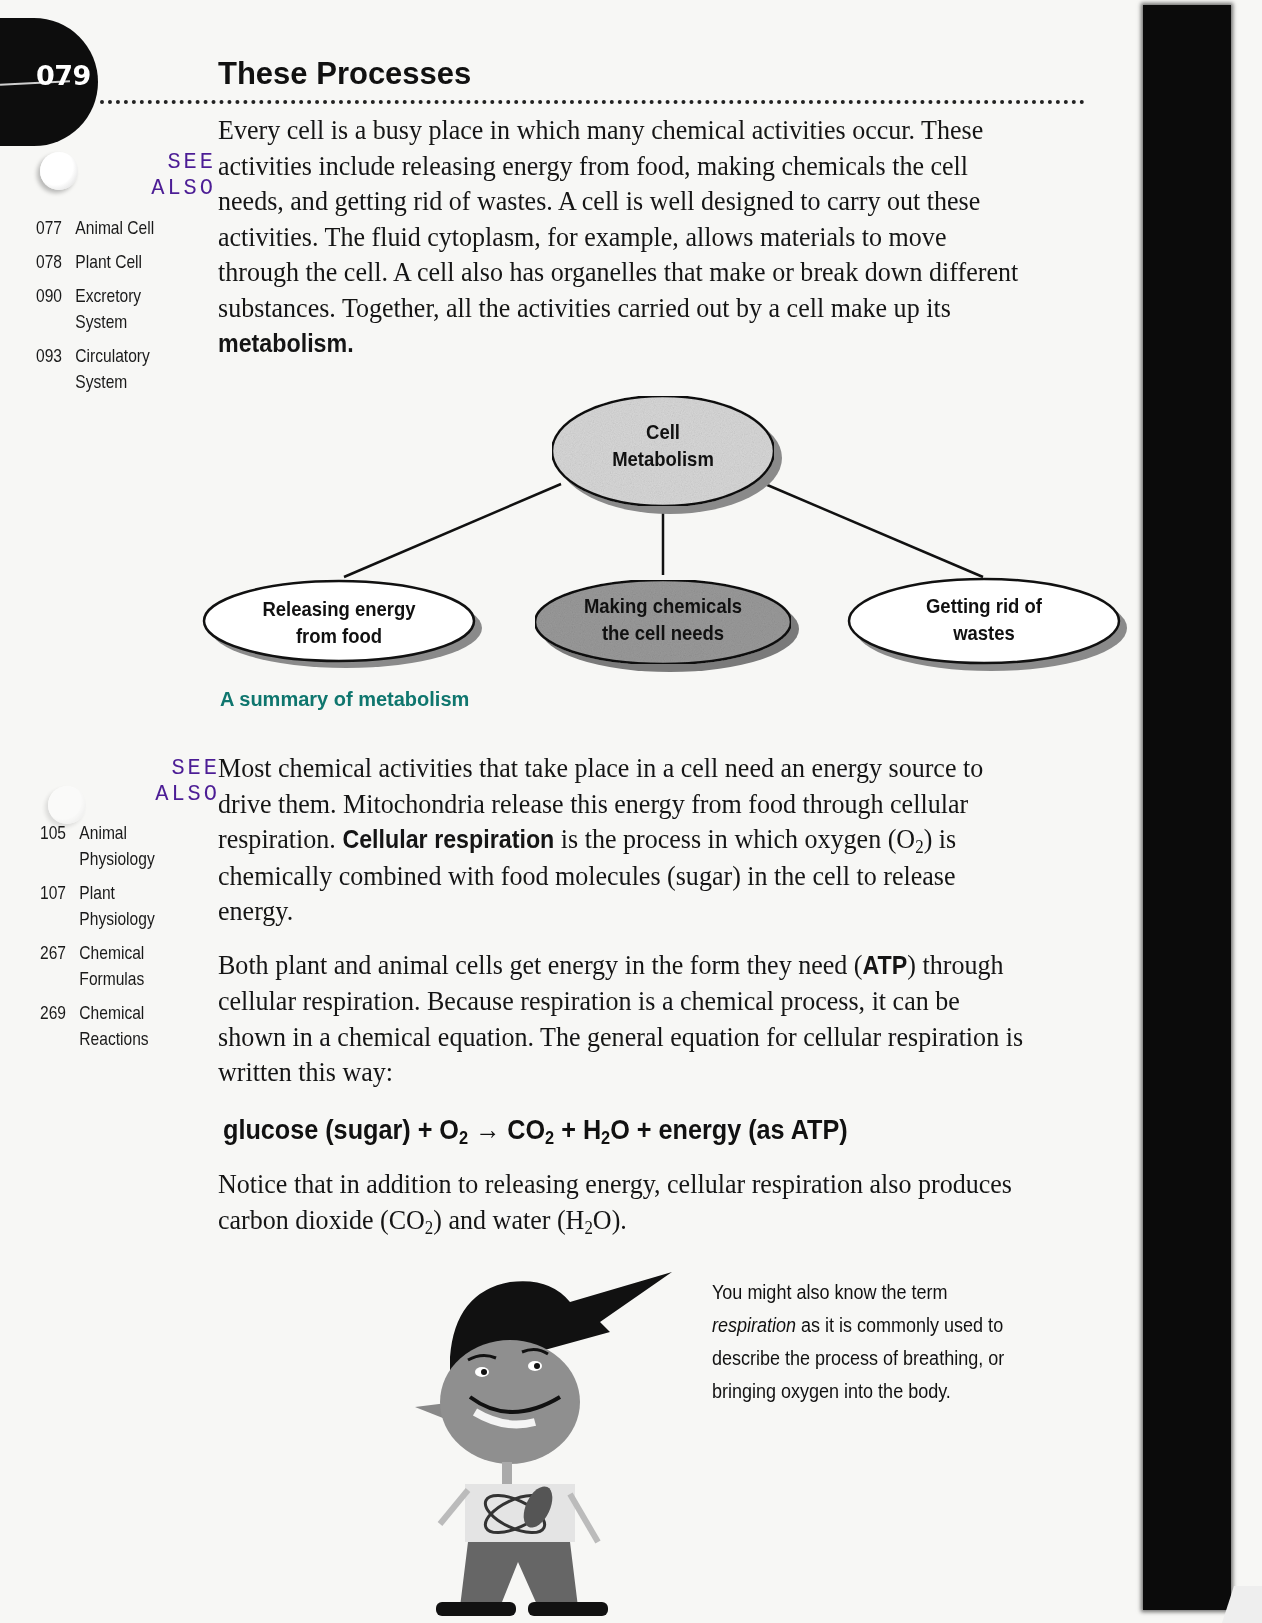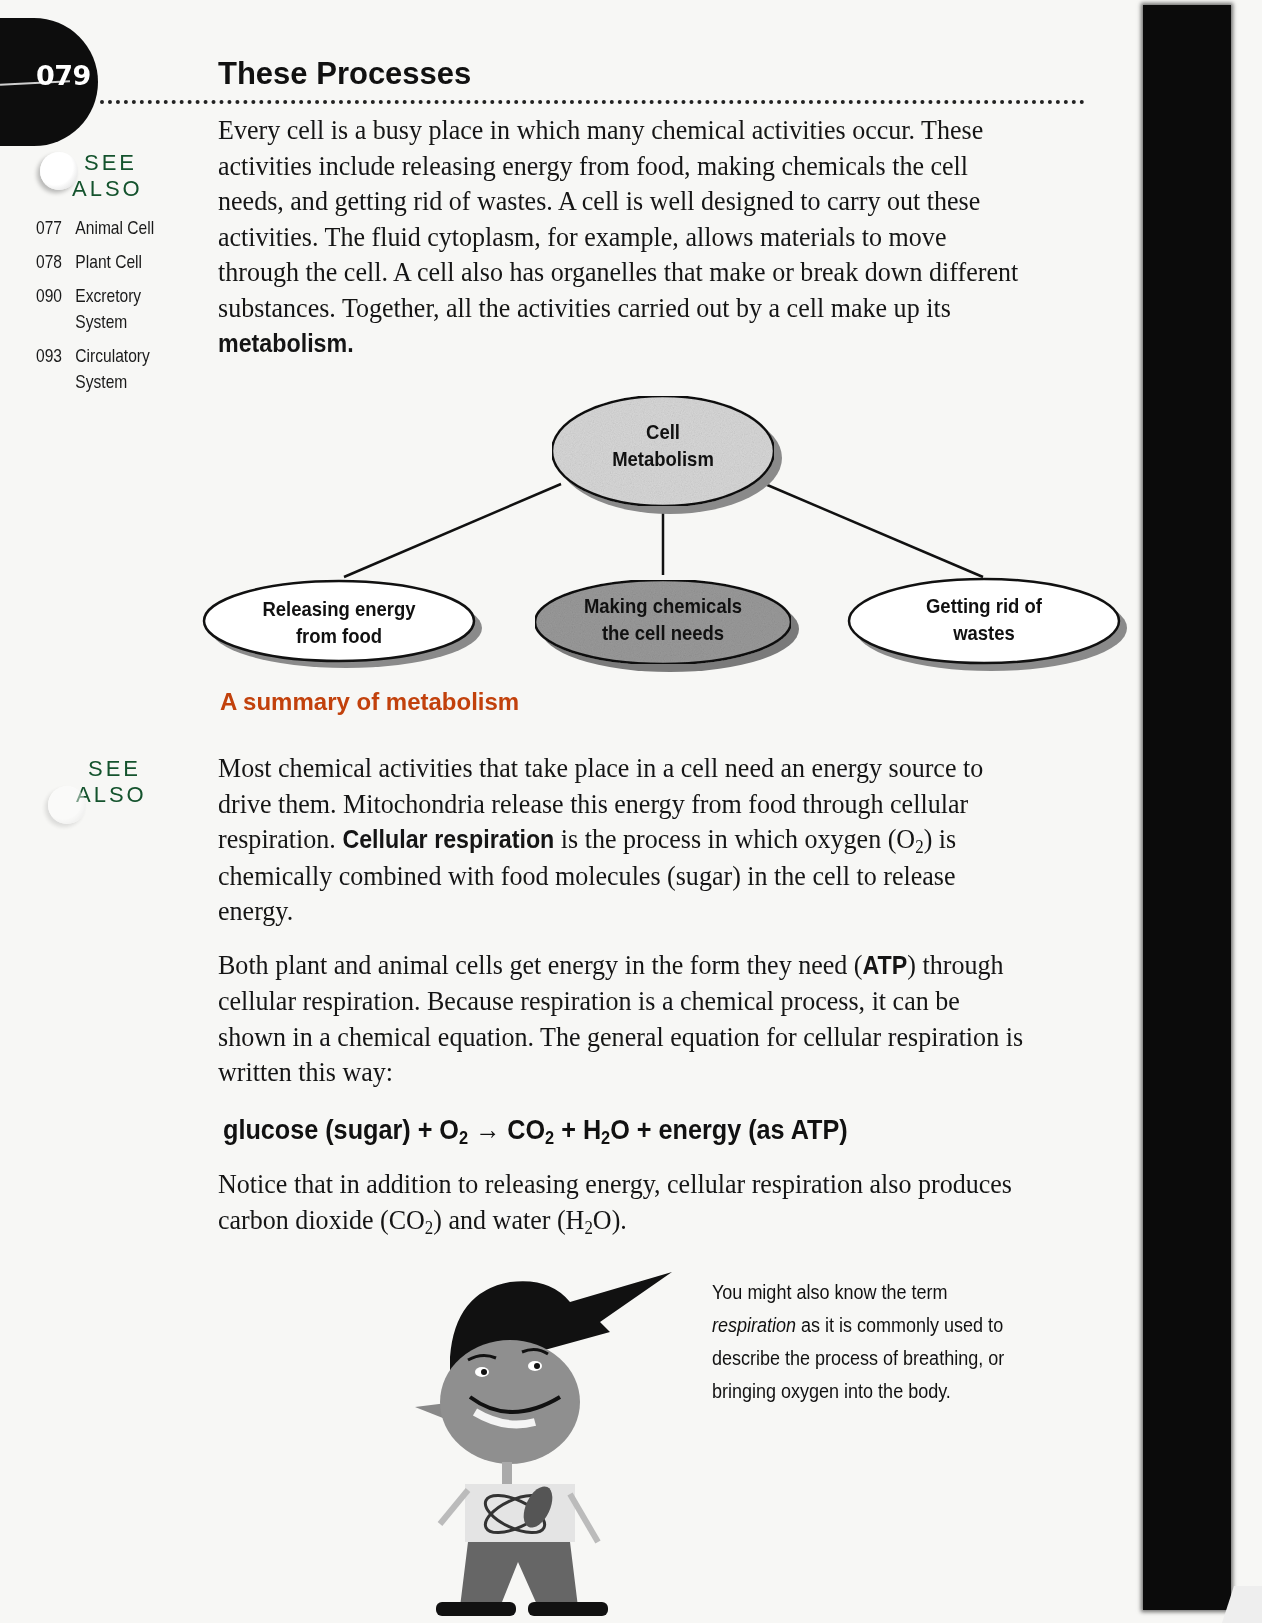--- a/index.html
+++ b/index.html
@@ -29,22 +29,22 @@
     font-size: 31px; color: #111;
   }
   .dotted-rule {
     position: absolute; left: 100px; top: 100px; width: 985px; height: 0;
     border-top: 4px dotted #222;
   }
   .see-also {
     position: absolute; font-family: "Liberation Sans", sans-serif;
   }
   .see-also-label {
-    font-family: Liberation Sans, sans-serif; font-size: 22px; color: #14532d;
-    letter-spacing: 3px; line-height: 26px; font-weight: normal;
+    font-family: Liberation Mono, monospace; font-size: 22px; color: #4c1d95;
+    letter-spacing: 3px; line-height: 26px; font-weight: normal; text-align: right;
   }
   .see-also-label .l1 { display: block; padding-left: 48px; }
   .see-also-label .l2 { display: block; padding-left: 36px; }
   .see-also-hole {
     position: absolute; width: 38px; height: 38px; border-radius: 50%;
     background: radial-gradient(circle at 40% 40%, #ffffff 55%, #cfcfcf 100%);
     box-shadow: -3px 3px 4px rgba(0,0,0,0.25);
   }
   .see-also-list { list-style: none; margin: 10px 0 0 0; padding: 0; }
   .see-also-list li {
@@ -65,21 +65,21 @@
   .diagram .node { pointer-events: auto; }
   .node-label {
     position: absolute; text-align: center;
     font-family: "Liberation Sans", sans-serif; font-weight: bold;
     font-size: 21px; line-height: 27px; color: #111;
     transform: scaleX(0.88);
   }
   .caption {
     position: absolute; left: 220px; top: 688px;
     font-family: "Liberation Sans", sans-serif; font-weight: bold;
-    font-size: 24px; color: #c2410c;
+    font-size: 20px; color: #0f766e;
   }
   .equation {
     position: absolute; left: 223px; top: 1114px;
     font-family: "Liberation Sans", sans-serif; font-weight: bold;
     font-size: 28px; color: #111; transform: scaleX(0.9); transform-origin: left;
     white-space: nowrap;
   }
   .sidebar-note {
     position: absolute; left: 712px; top: 1276px; width: 330px;
     font-family: "Liberation Sans", sans-serif; font-size: 20px;
@@ -189,20 +189,38 @@
   </div>
 
   <div class="caption">A summary of metabolism</div>
 
   <div class="see-also" style="left:40px; top:756px; width:180px;">
     <div class="see-also-hole" style="left:8px; top:30px; opacity:0.45;"></div>
     <div class="see-also-label">
       <span class="l1">SEE</span>
       <span class="l2">ALSO</span>
     </div>
+    <ul class="see-also-list" style="margin-top:12px;">
+      <li>
+          <span class="num">105</span>
+          <span class="txt" style="width:100px">Animal Physiology</span>
+        </li>
+      <li>
+          <span class="num">107</span>
+          <span class="txt" style="width:100px">Plant Physiology</span>
+        </li>
+      <li>
+          <span class="num">267</span>
+          <span class="txt" style="width:100px">Chemical Formulas</span>
+        </li>
+      <li>
+          <span class="num">269</span>
+          <span class="txt" style="width:100px">Chemical Reactions</span>
+        </li>
+    </ul>
   </div>
 
   <div class="body-text" style="top:750px;">
     <p>
       <span>Most chemical activities that take place in a cell need an energy source to drive them. Mitochondria release this energy from food through cellular respiration.</span>
       <span class="bold-term">Cellular respiration</span>
       <span>is the process in which oxygen (O</span><sub>2</sub><span>) is chemically combined with food molecules (sugar) in the cell to release energy.</span>
     </p>
     <p>
       <span>Both plant and animal cells get energy in the form they need (</span><span class="bold-term">ATP</span><span>) through cellular respiration. Because respiration is a chemical process, it can be shown in a chemical equation. The general equation for cellular respiration is written this way:</span>

